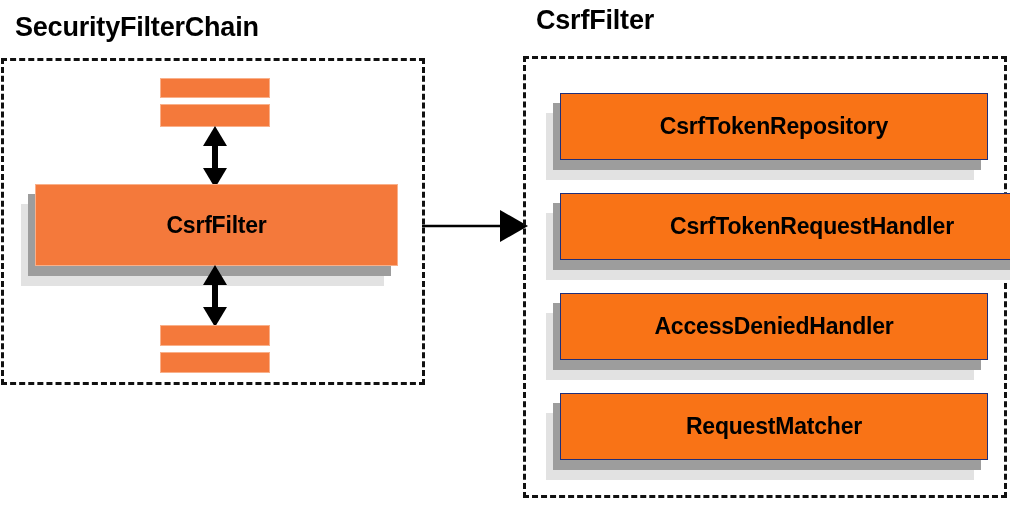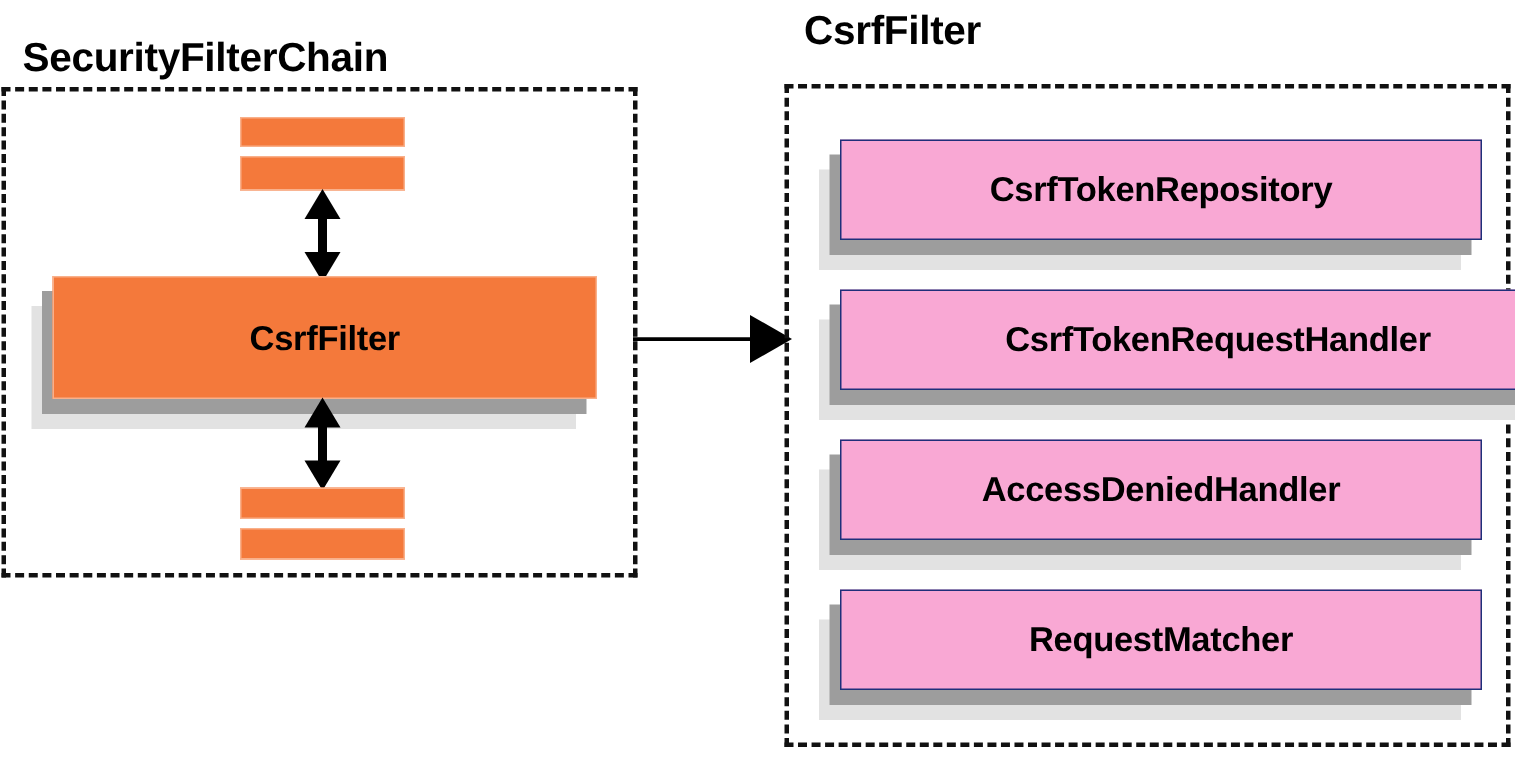--- a/index.html
+++ b/index.html
@@ -21,21 +21,21 @@
   
   .panel-title {
     position: absolute;
     font-size: 27px;
     font-weight: bold;
     color: #000000;
     letter-spacing: -0.2px;
     white-space: nowrap;
     line-height: 1;
   }
-  #title-left  { left: 15px;  top: 25px; }
+  #title-left  { left: 15px;  top: 14px; }
   #title-right { left: 536px; top: 7px; }
 
   
   .panel {
     position: absolute;
     border: 3px dashed #111111;
     box-sizing: border-box;
     background: transparent;
   }
   #panel-left {
@@ -71,21 +71,21 @@
     justify-content: center;
     font-size: 23px;
     font-weight: bold;
     color: #000000;
     letter-spacing: -0.2px;
     white-space: nowrap;
   }
 
   
   .node-blue .face {
-    background: #f9a8d4;
+    background: #f97316;
     border: 1.5px solid #1f2f7a;
   }
   
   .node-orange .face {
     background: #f4793b;
     border: 1px solid #f9b08a;
   }
 
   
   .bar-orange {

